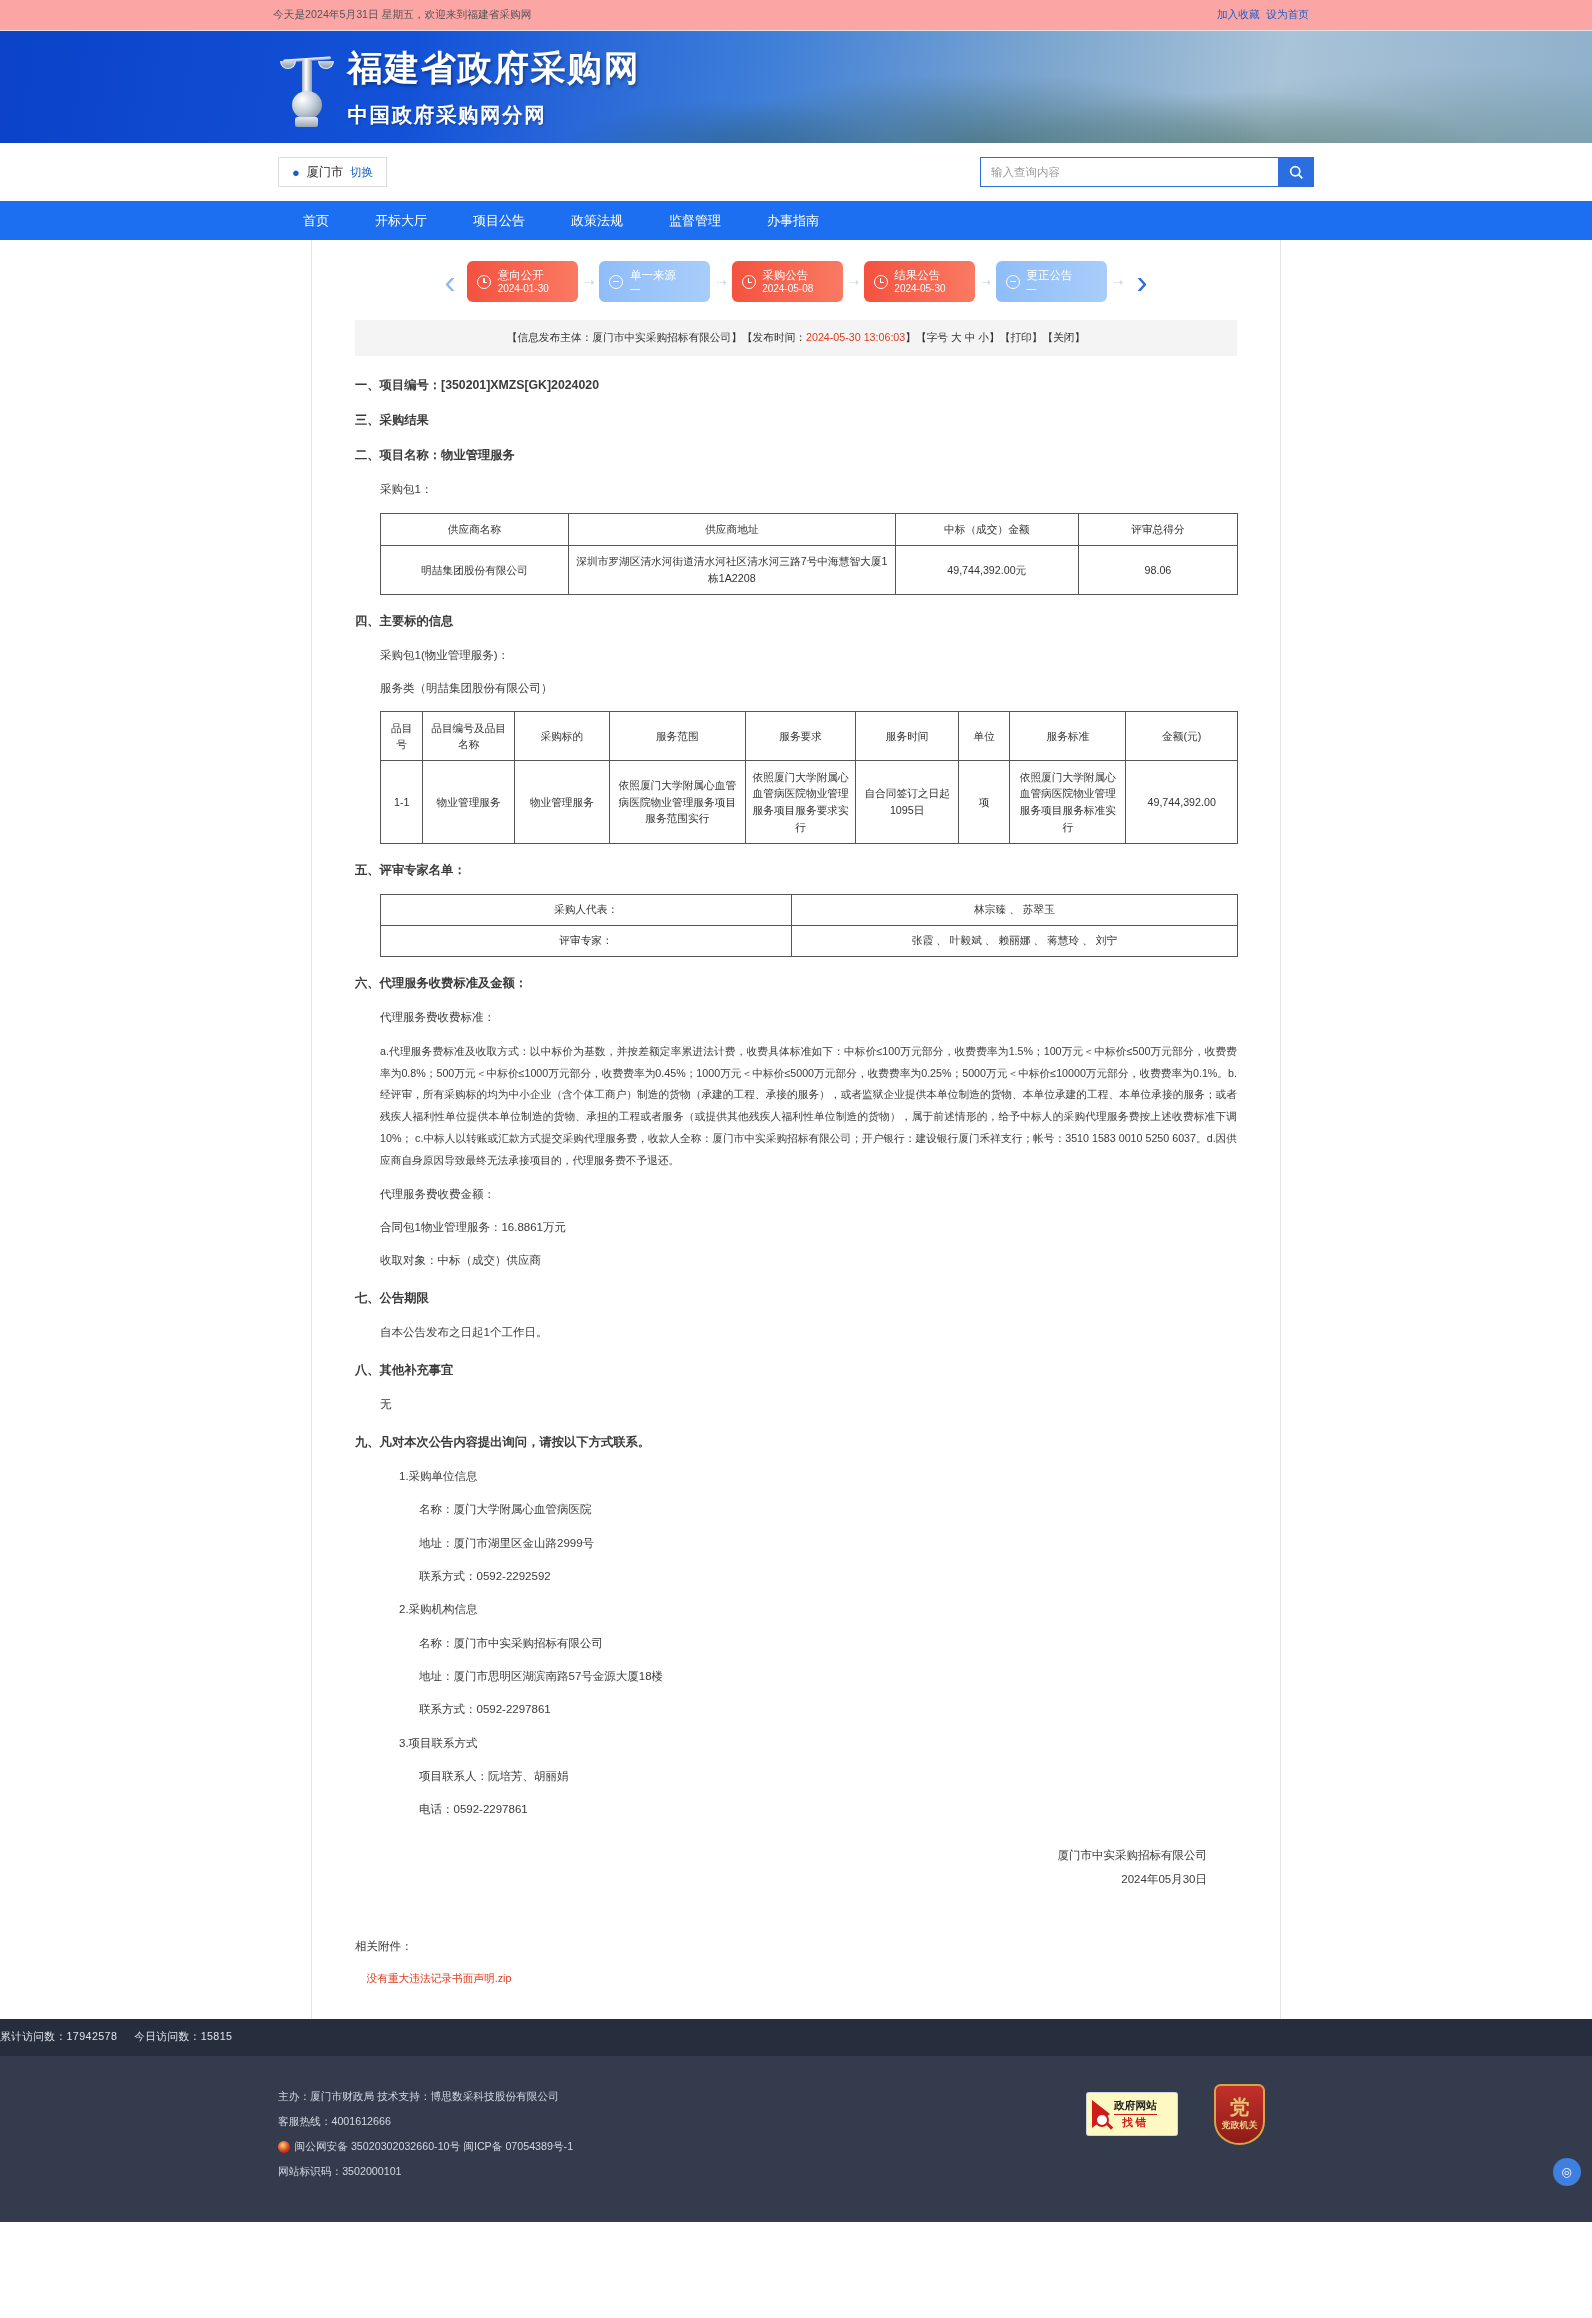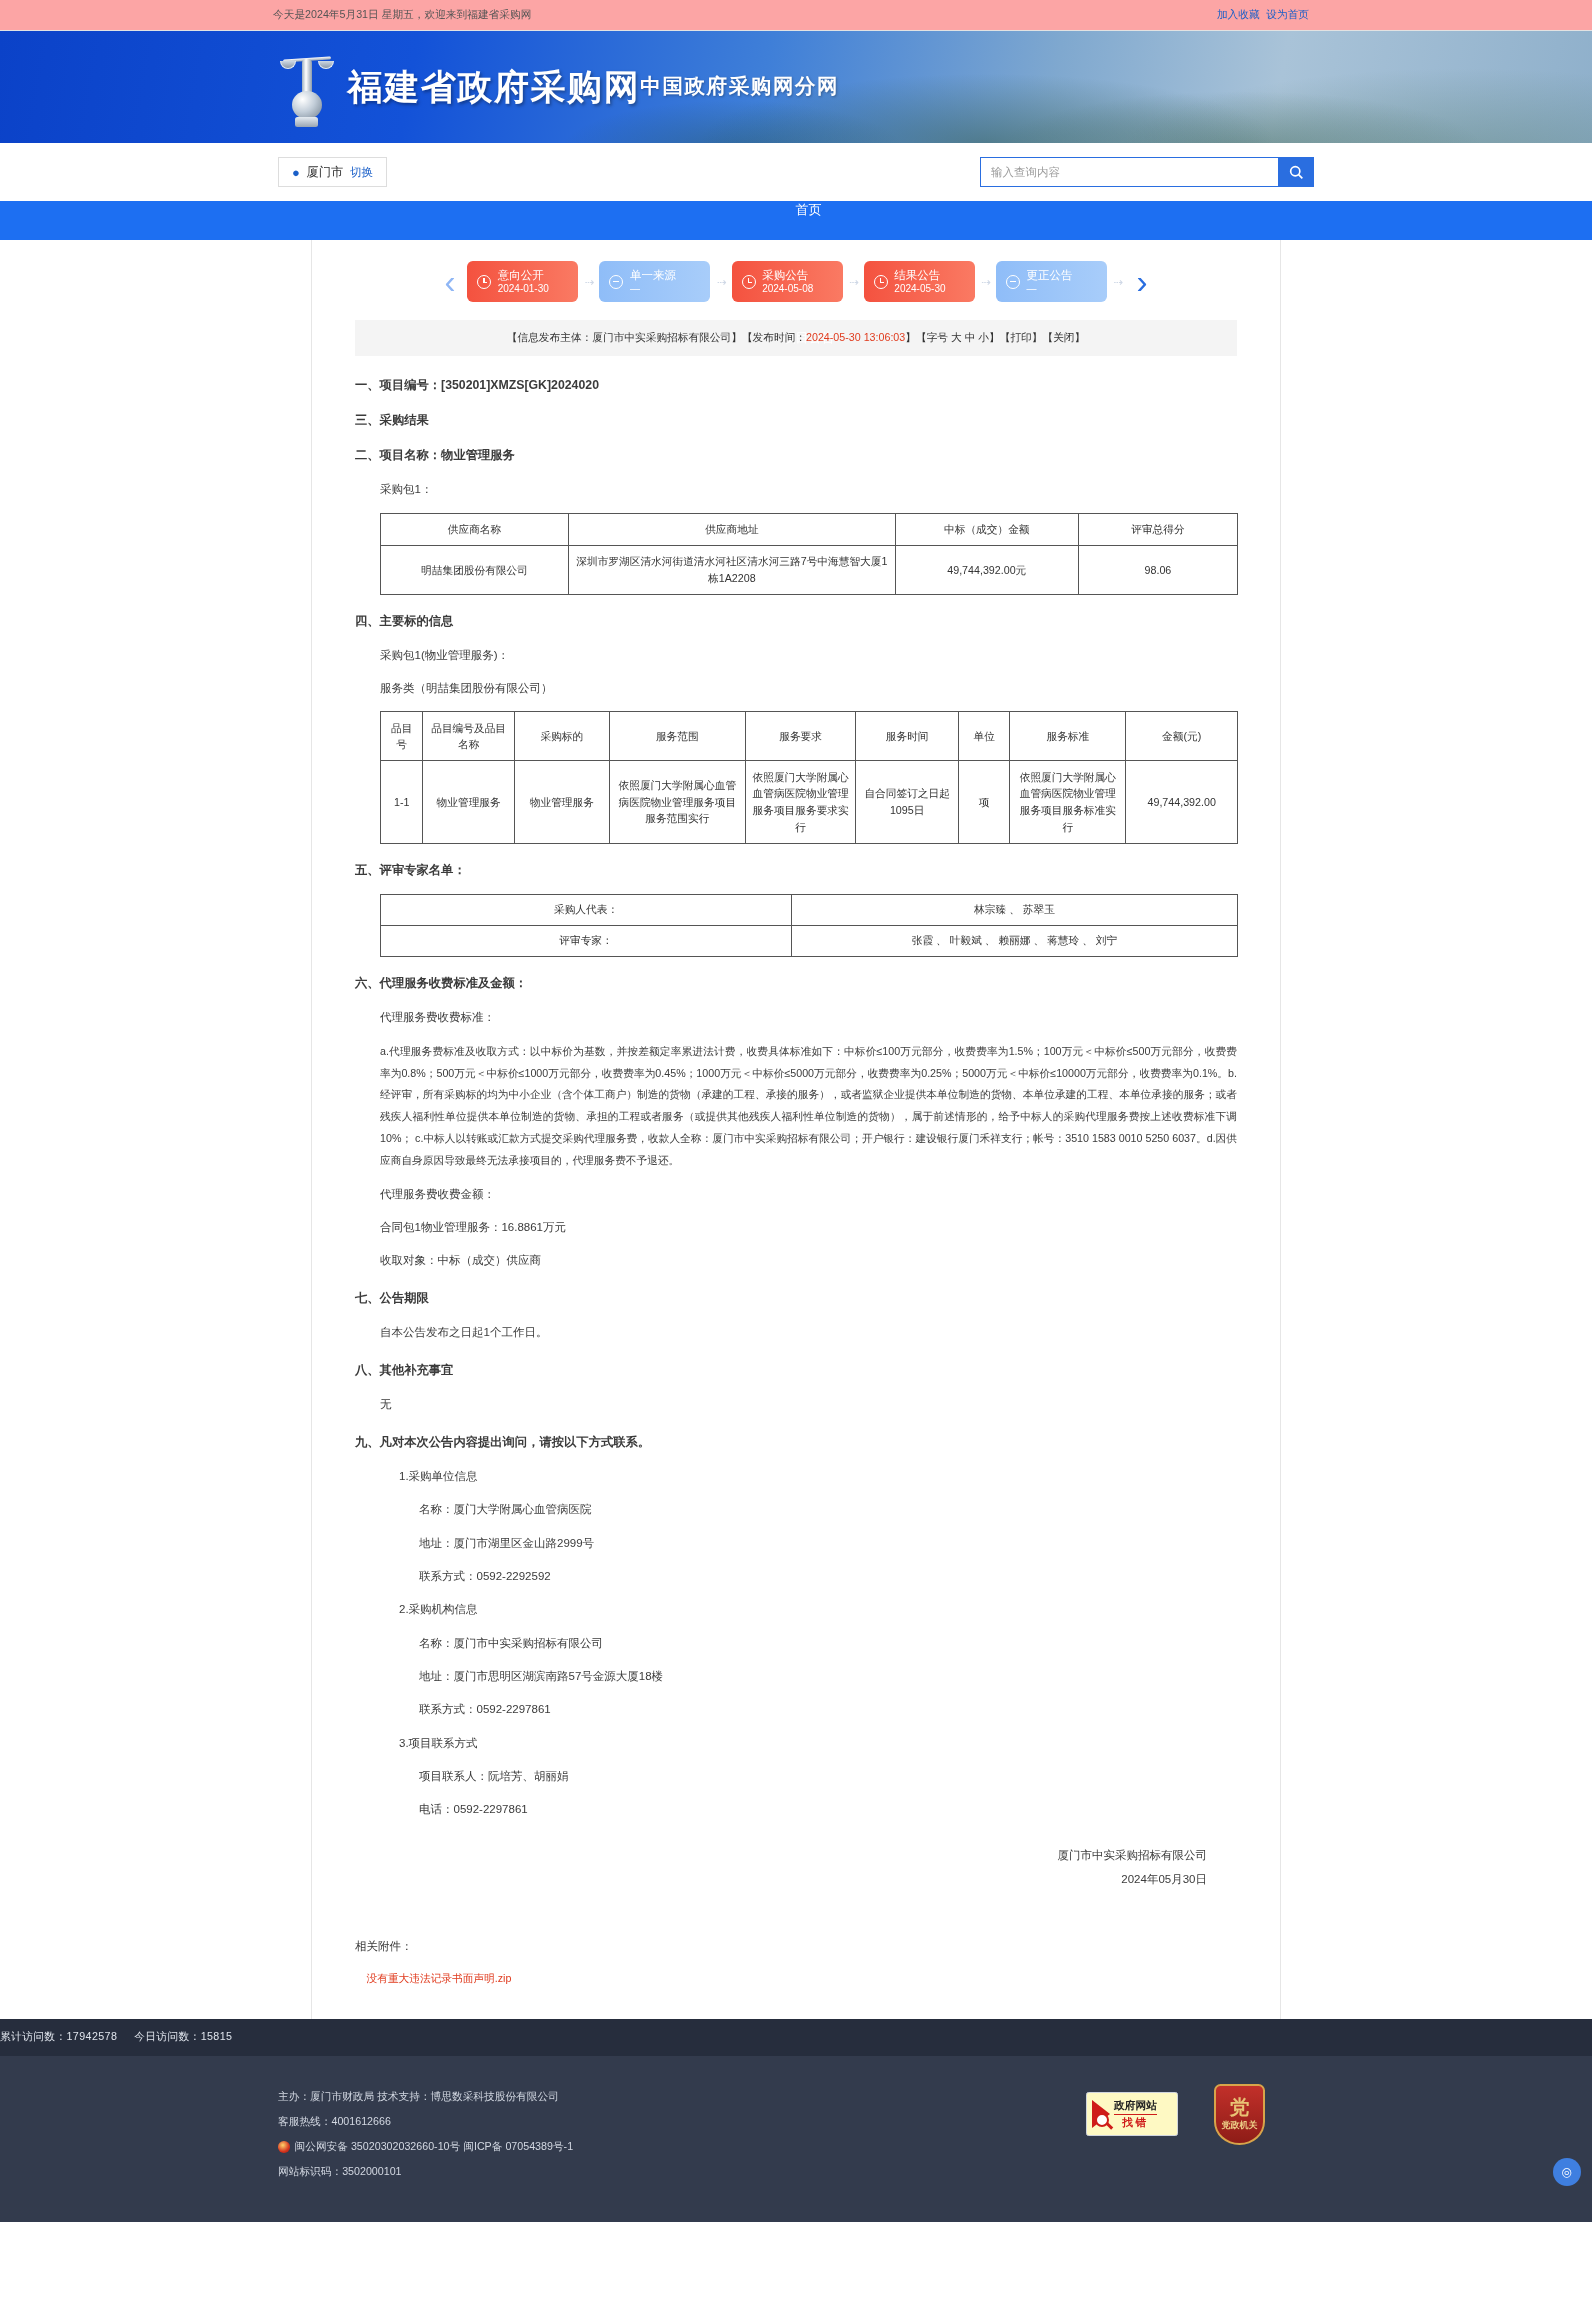--- a/index.html
+++ b/index.html
@@ -79,21 +79,21 @@
   .logo-mark .ball {
     position: absolute; top: 43px; left: 14px; width: 30px; height: 28px;
     border-radius: 50%;
     background: radial-gradient(circle at 35% 30%, #ffffff, #c3ced9 45%, #6e7d8c);
   }
   .logo-mark .base {
     position: absolute; top: 69px; left: 17.3px; width: 23px; height: 10px;
     background: linear-gradient(#e5ebf1, #98a5b3);
     border-radius: 2.5px;
   }
-  .banner-titles { display: flex; flex-direction: row; justify-content: center; }
+  .banner-titles { display: flex; flex-direction: column; justify-content: center; }
   .banner-title-1 {
     font-size: 35px; font-weight: 700; color: #ffffff; letter-spacing: 1.6px;
     text-shadow: 1.6px 1.6px 3.3px rgba(0,0,0,.35);
     font-family: "DejaVu Sans", "Liberation Sans", sans-serif;
   }
   .banner-title-2 {
     font-size: 20.5px; font-weight: 700; color: #ffffff; letter-spacing: 1.6px;
     margin-top: 8.2px; text-shadow: 0.8px 0.8px 2.5px rgba(0,0,0,.3);
     font-family: "DejaVu Sans", "Liberation Sans", sans-serif;
   }
@@ -120,21 +120,21 @@
   .search-btn {
     width: 36px; height: 30px; background: #2a6ee0; border: 0.8px solid #2a6ee0;
     display: flex; align-items: center; justify-content: center; cursor: pointer;
   }
   .search-btn svg { stroke: #fff; fill: none; stroke-width: 2; }
 
   
   .navbar { background: #1d6ff2; height: 39px; }
   .navbar-inner {
     width: 1036px; margin: 0 auto; height: 100%;
-    display: flex; align-items: center; gap: 46px; padding-left: 25px; flex-direction: column;
+    display: flex; align-items: center; gap: 46px; padding-left: 25px;
   }
   .nav-item {
     color: #ffffff; font-size: 13px; cursor: pointer; white-space: nowrap;
   }
 
   
   .page {
     width: 970px; margin: 0 auto; background: #fff;
     border-left: 0.8px solid #e6e6e6; border-right: 0.8px solid #e6e6e6;
     padding: 0 0 33px 0;

